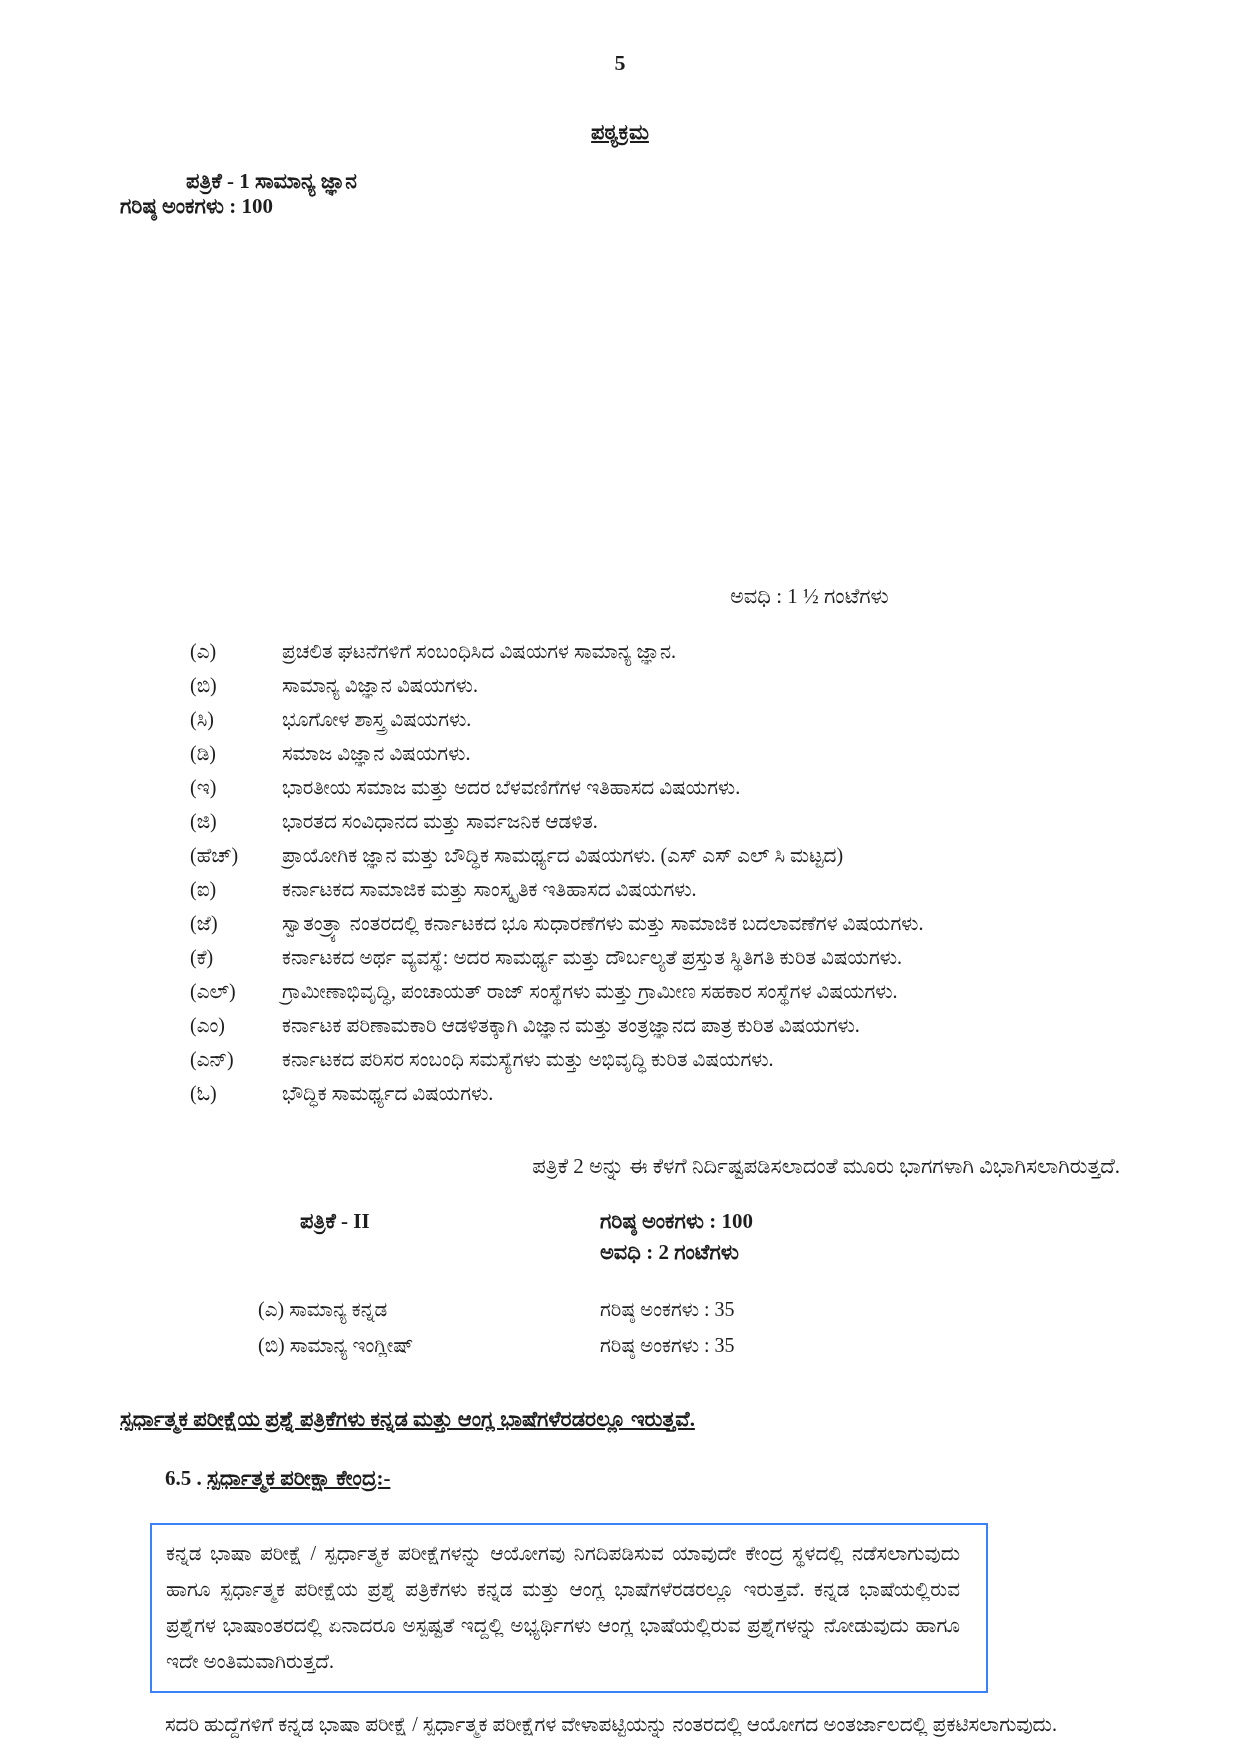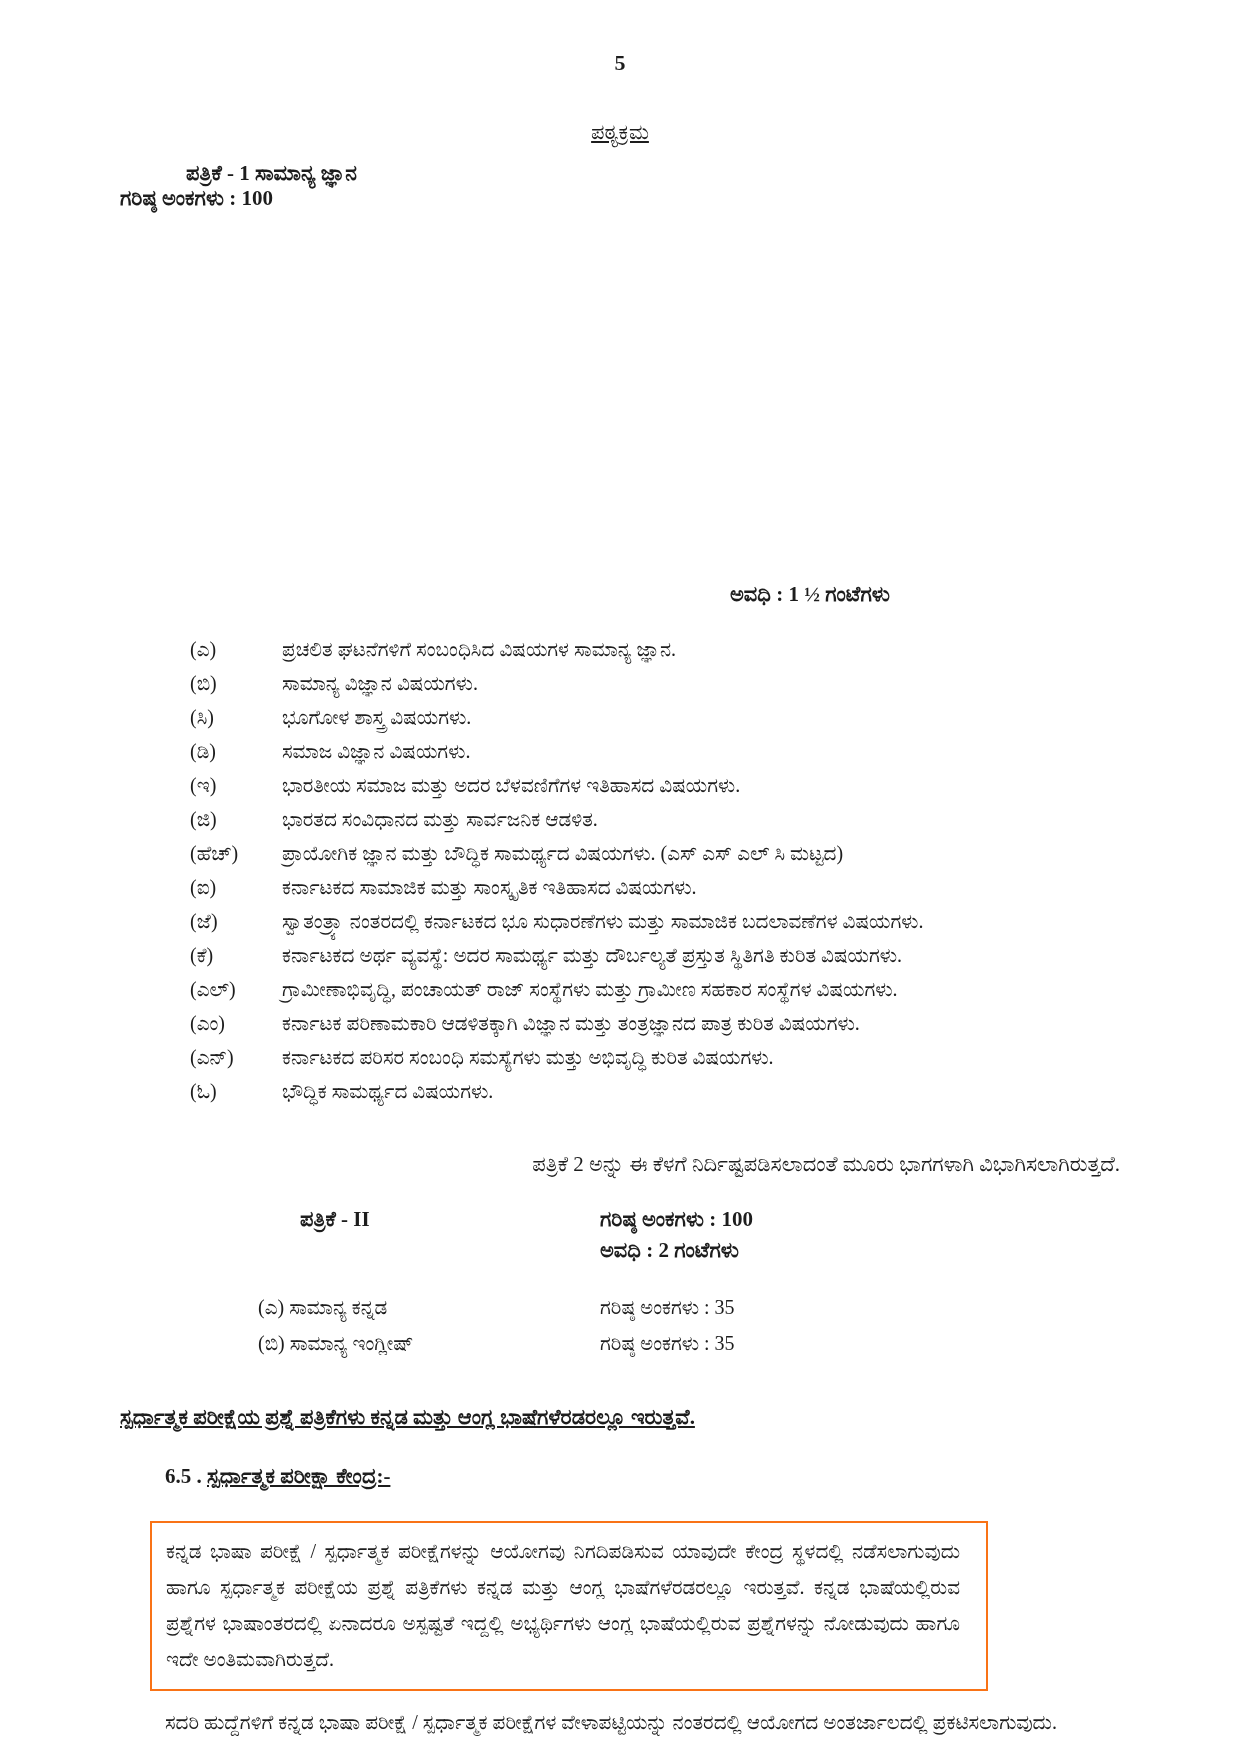--- a/index.html
+++ b/index.html
@@ -16,41 +16,40 @@
 
   .page-number {
     text-align: center;
     font-size: 22px;
     font-weight: bold;
     margin-bottom: 44px;
   }
   .doc-title {
     text-align: center;
     font-size: 21px;
-    font-weight: normal;
+    font-weight: bold;
     text-decoration: underline;
-    margin-bottom: 16px;
+    margin-bottom: 24px;
   }
 
   .paper1-header {
     display: flex;
     justify-content: space-between;
     align-items: flex-start;
     font-size: 21px;
     font-weight: bold;
     flex-direction: column;
   }
   .paper1-name { margin-left: 66px; }
   .right-col { width: 390px; flex: 0 0 390px; }
   .duration-row {
     display: flex;
     justify-content: flex-end;
     font-size: 21px;
-    font-weight: bold;
-    margin-top: 6px;
+    font-weight: normal;
   }
   .duration-row .right-col { width: 390px; }
 
   .syllabus-list { margin: 26px 0 0 70px; font-size: 20px; }
   .syllabus-item {
     display: flex;
     align-items: flex-start;
     line-height: 33px;
     margin-bottom: 1px;
   }
@@ -85,21 +84,21 @@
   .section-heading-row {
     margin: 34px 0 0 45px;
     font-size: 21px;
     font-weight: bold;
   }
   .section-heading { text-decoration: underline; }
 
   .note-box {
     margin: 32px 0 0 30px;
     width: 838px;
-    border: 2px solid #f97316;
+    border: 2px solid #3b82f6;
     padding: 10px 26px 12px 14px;
     font-size: 20px;
     line-height: 36px;
     text-align: justify;
   }
 
   .closing-note {
     margin-top: 14px;
     font-size: 20px;
     line-height: 34px;

